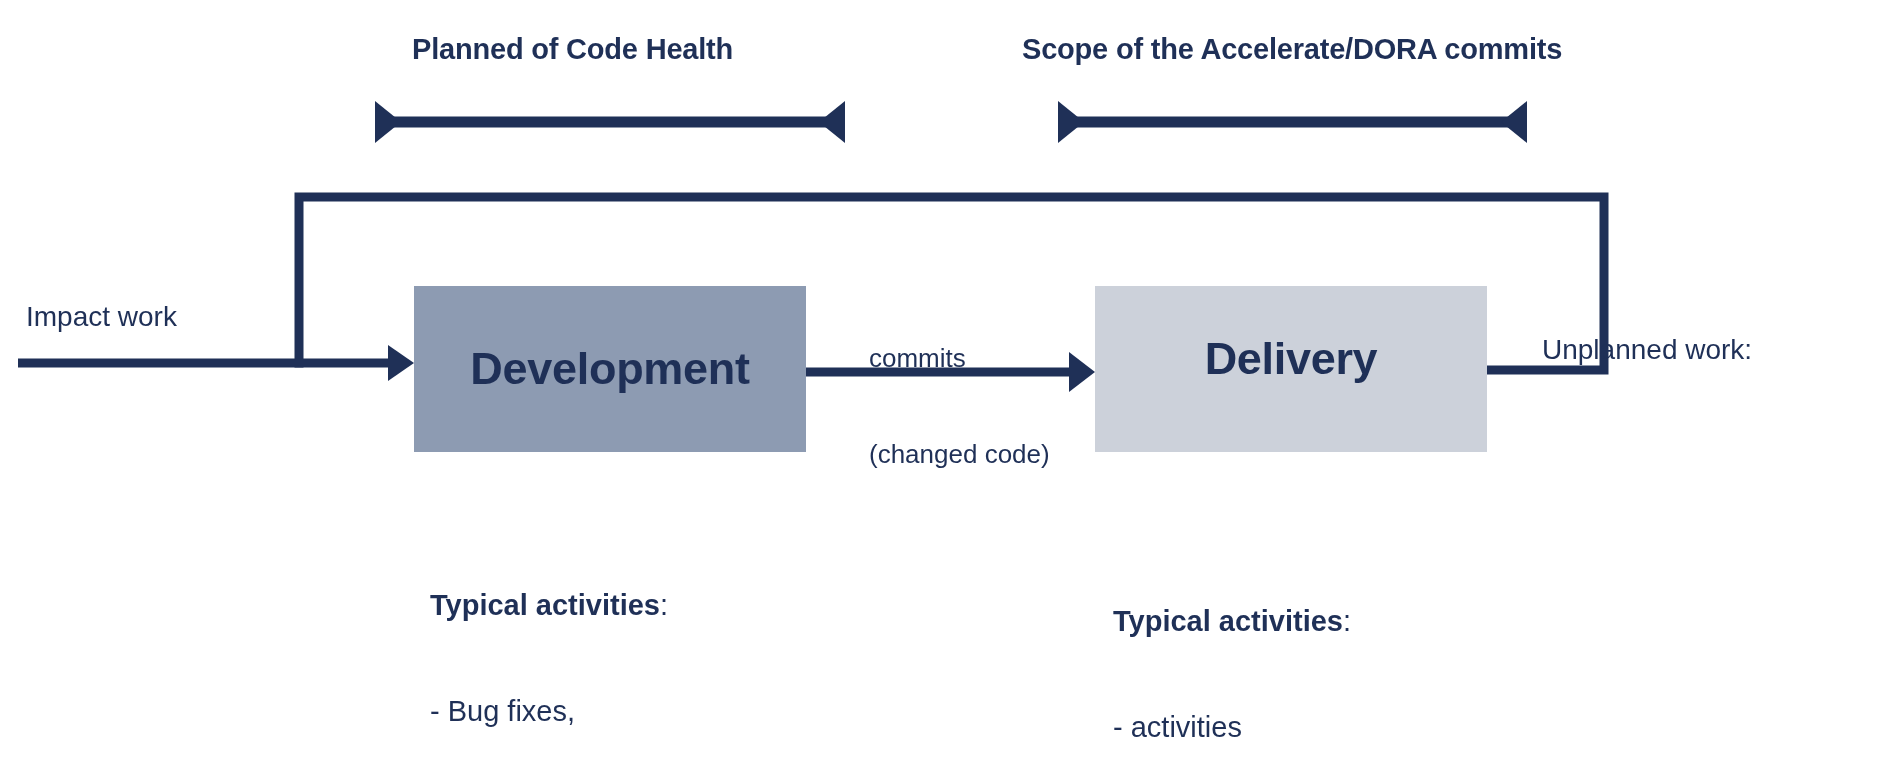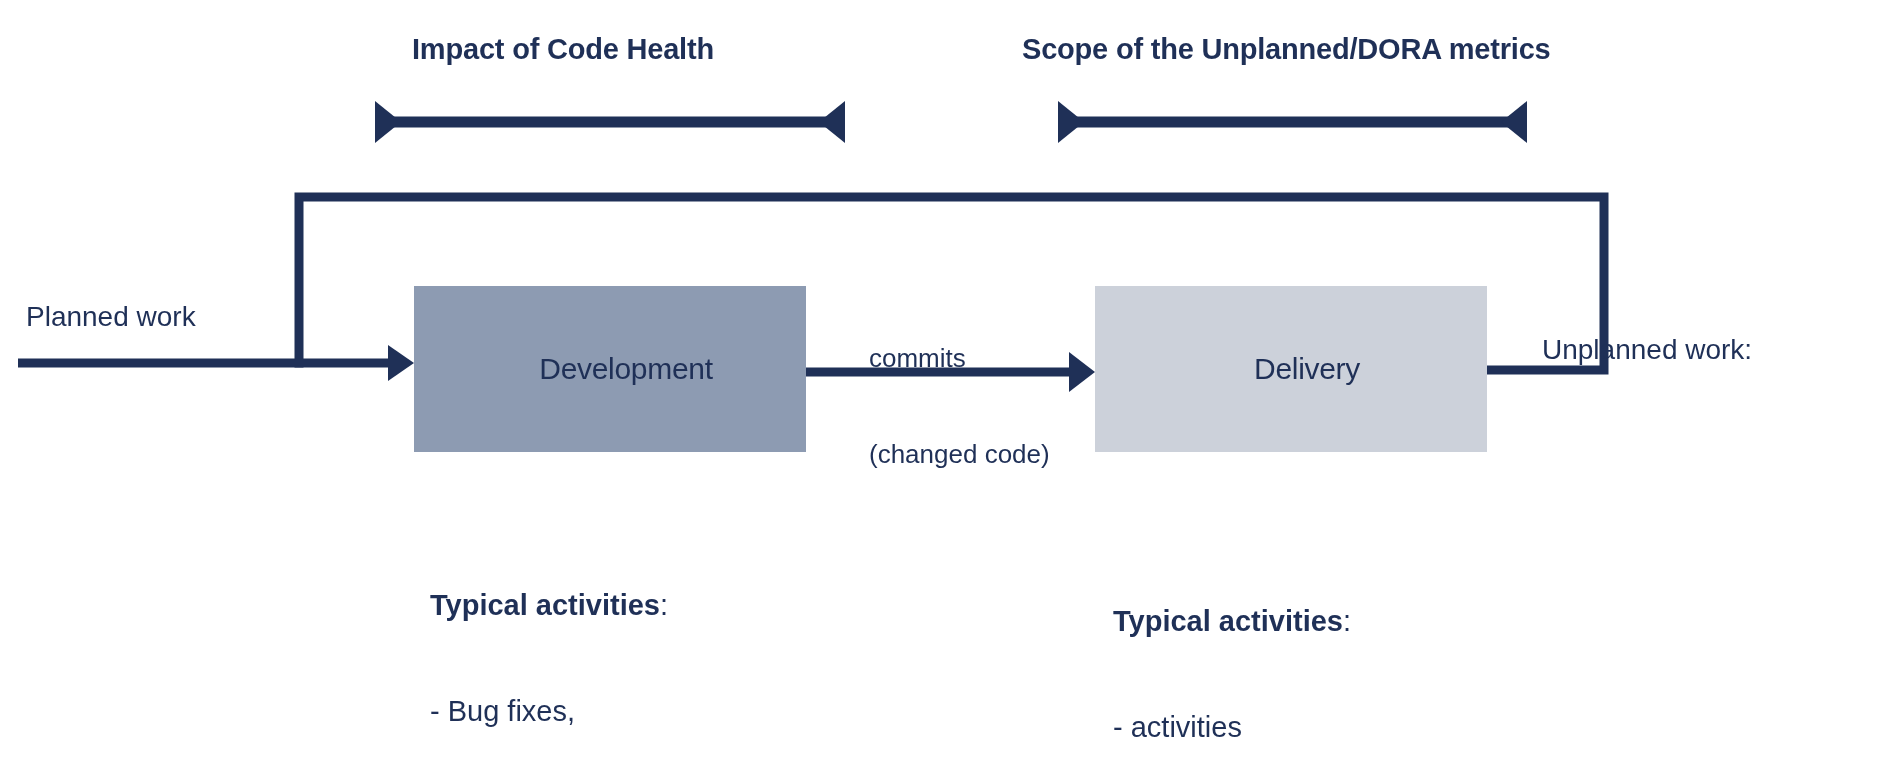--- a/index.html
+++ b/index.html
@@ -42,28 +42,27 @@
   #title-code-health { left: 412px; top: 32px; }
   #title-dora       { left: 1022px; top: 32px; }
 
   
   .box-caption {
     position: absolute;
     display: flex;
     align-items: center;
     justify-content: center;
     color: #1f3057;
-    font-size: 30px;
-    font-weight: normal;
+    font-size: 45px;
+    font-weight: bold;
     letter-spacing: -0.3px;
     font-family: "Liberation Sans", sans-serif;
-    padding-left: 16px;
   }
   #development-caption { left: 414px; top: 286px; width: 392px; height: 166px; }
-  #delivery-caption    { left: 1095px; top: 286px; width: 392px; height: 166px; }
+  #delivery-caption    { left: 1095px; top: 276px; width: 392px; height: 166px; }
 
   
   #planned-work-label {
     left: 26px; top: 300px;
     font-size: 28px;
   }
   #commits-label {
     left: 848px; top: 280px;
     font-size: 26px;
     margin-left: 21px;
@@ -120,29 +119,29 @@
 
     <rect x="414" y="286" width="392" height="166" fill="#8d9bb2"></rect>
     <rect x="1095" y="286" width="392" height="166" fill="#ccd1da"></rect>
 
     <g>
       <line x1="806" y1="372" x2="1073" y2="372" stroke="#1f3057" stroke-width="9"></line>
       <polygon points="1069,352 1069,392 1095,372" fill="#1f3057"></polygon>
     </g>
   </svg>
 
-  <div class="lbl span-title" id="title-code-health">Impact of Code Health</div>
+  <div class="lbl span-title" id="title-code-health">Planned of Code Health</div>
 
-  <div class="lbl span-title" id="title-dora">Scope of the Unplanned/DORA metrics</div>
+  <div class="lbl span-title" id="title-dora">Scope of the Accelerate/DORA commits</div>
 
   <div class="box-caption" id="development-caption">Development</div>
 
   <div class="box-caption" id="delivery-caption">Delivery</div>
 
-  <div class="lbl" id="planned-work-label">Planned work</div>
+  <div class="lbl" id="planned-work-label">Impact work</div>
 
   <div class="lbl" id="commits-label">
     <div>commits</div>
     <div>(changed code)</div>
   </div>
 
   <div class="lbl" id="unplanned-work-label">
     <div>Unplanned work:</div>
   </div>
 

